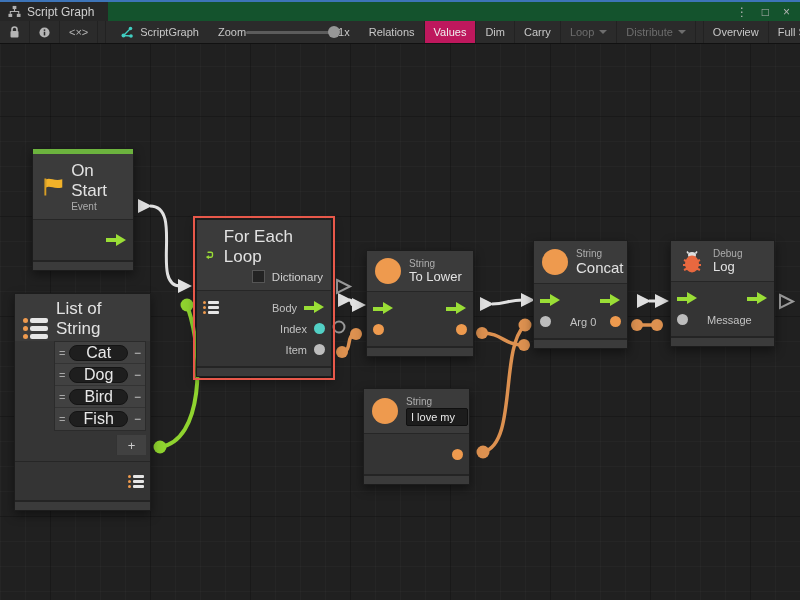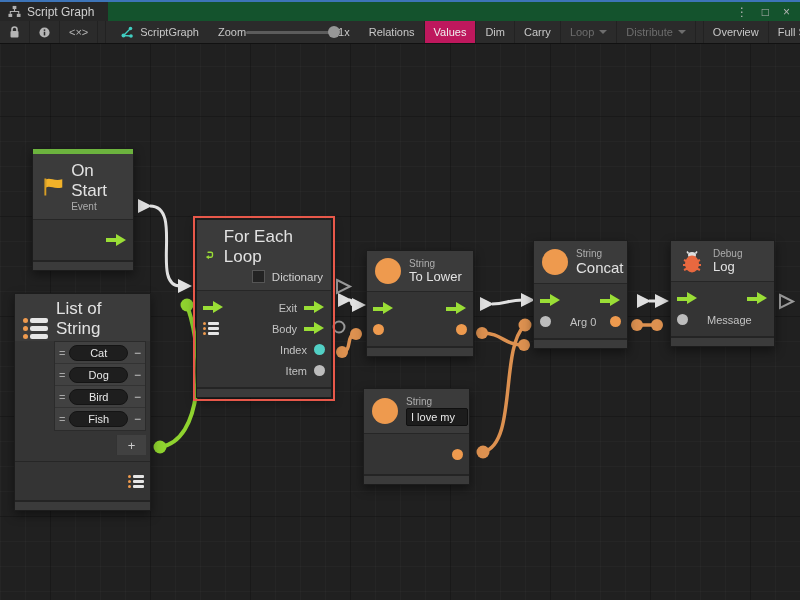--- a/index.html
+++ b/index.html
@@ -81,21 +81,21 @@
   
   #node-onstart { left:32px; top:104px; width:102px; }
   .greenbar { height:5px; background:var(--event-green,#6cb33e); }
   
   #node-list { left:14px; top:249px; width:137px; }
   #node-list .nhead { padding:5px 8px 2px 8px; align-items:flex-end; }
   .listwidget { margin:0 4px 4px auto; width:92px; background:#414141; border:1px solid #2b2b2b; }
   .lw-row { display:flex; align-items:center; height:22px; border-bottom:1px solid #333; padding:0 4px; gap:4px; }
   .lw-handle { color:#a8a8a8; font-size:11px; }
   .lw-field { flex:1; background:#1e1e1e; border:1px solid #141414; border-radius:8px; color:#e8e8e8;
-              font-size:11px; text-align:center; height:16px; line-height:14px; }
+              font-size:16px; text-align:center; height:16px; line-height:14px; }
   .lw-minus { color:#cccccc; font-size:12px; margin-left:2px; }
   .lw-plusrow { display:flex; justify-content:flex-end; }
   .lw-plus { width:30px; height:20px; background:#414141; border-left:1px solid #333; color:#cccccc;
              font-size:13px; display:flex; align-items:center; justify-content:center; }
   #node-list .portrow { height:26px; }
   
   #node-foreach { left:196px; top:175px; width:136px; outline:2px solid var(--selection-red,#e8584a); outline-offset:1px; }
   #node-foreach .nhead { gap:10px; }
   .cbrow { display:flex; align-items:center; gap:7px; margin-top:3px;padding-left:28px; }
   .checkbox { width:13px; height:13px; background:#232323; border:1px solid #555; display:inline-block; }
@@ -356,29 +356,20 @@
           <div class="ntitle">For Each Loop</div>
           <div class="cbrow">
             <span class="checkbox"></span>
             <span class="cbl">Dictionary</span>
           </div>
         </div>
       </div>
       <div class="nbody">
         <div class="prow">
           <span class="pleft">
-              <span class="farrow"></span>
-            </span>
-          <span class="pright">
-              <span>Exit</span>
-              <span class="farrow"></span>
-            </span>
-        </div>
-        <div class="prow">
-          <span class="pleft">
             <span class="licon">
               <span class="lrow">
                   <i class="ldot"></i>
                   <i class="lline"></i>
                 </span>
               <span class="lrow">
                   <i class="ldot"></i>
                   <i class="lline"></i>
                 </span>
               <span class="lrow">

